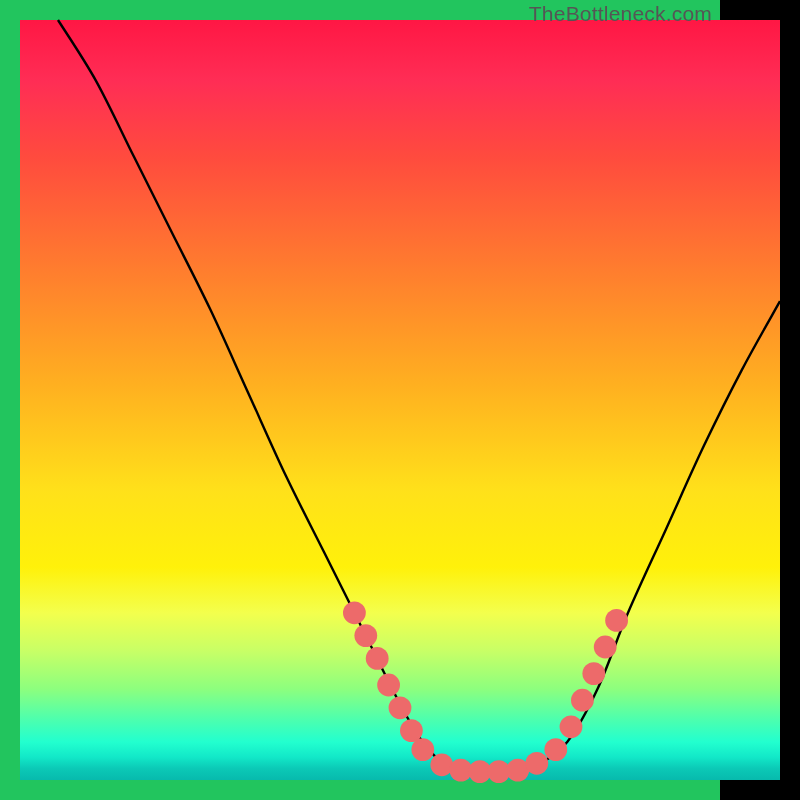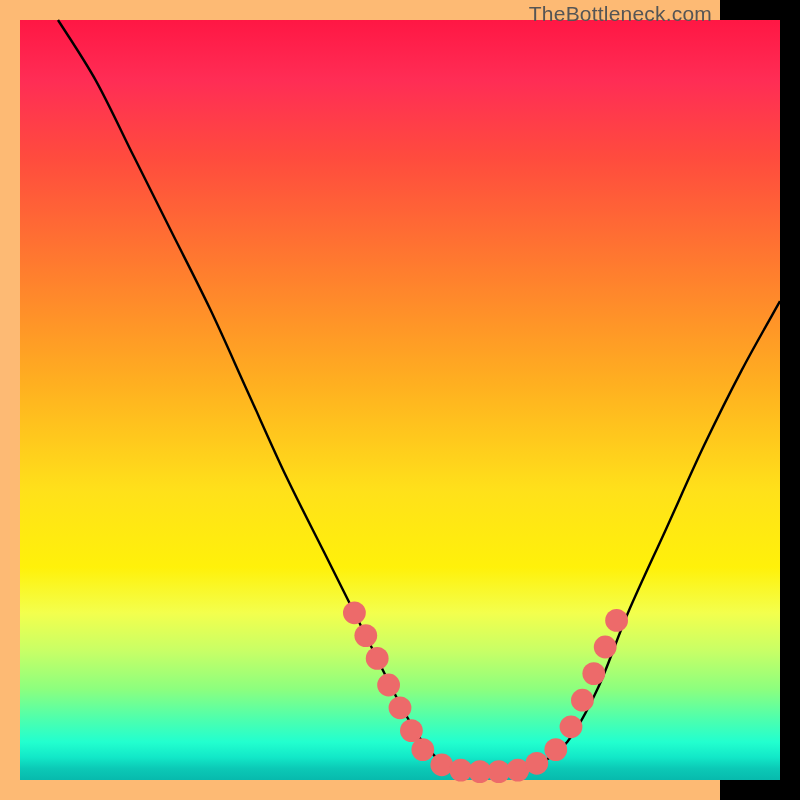--- a/index.html
+++ b/index.html
@@ -10,21 +10,21 @@
     overflow: hidden;
     background: #000;
     font-family: Arial, Helvetica, sans-serif;
   }
   .frame {
     position: absolute;
     left: 0;
     top: 0;
     width: 720px;
     height: 800px;
-    background: #fdba74;
+    background: #22c55e;
   }
   .plot-area {
     position: absolute;
     left: 20px;
     top: 20px;
     width: 760px;
     height: 760px;
     
     background: linear-gradient(
       to bottom,

